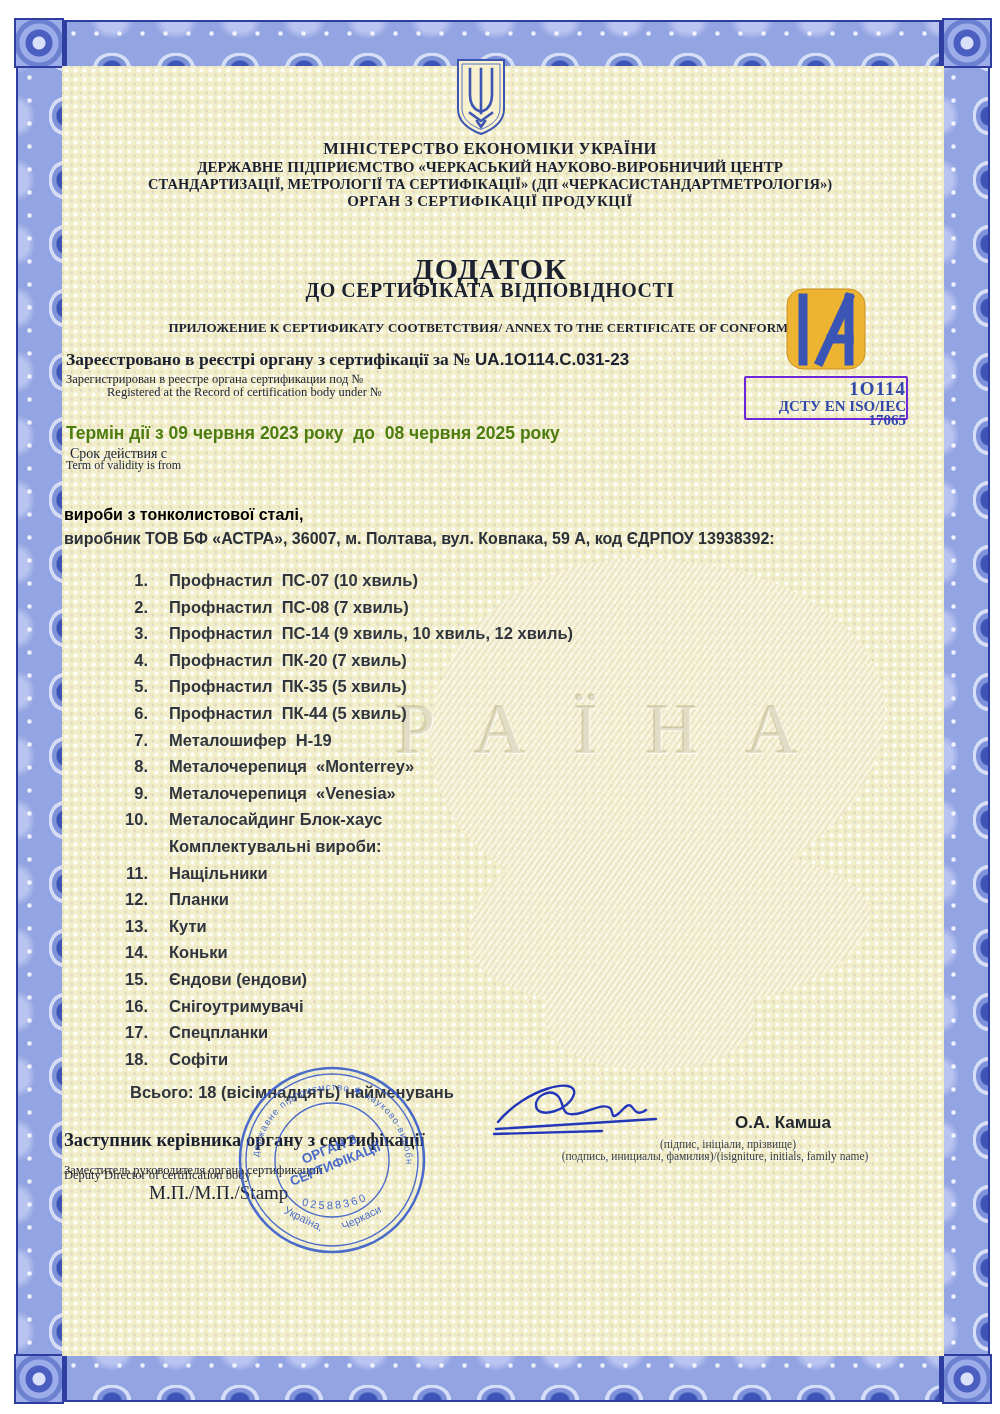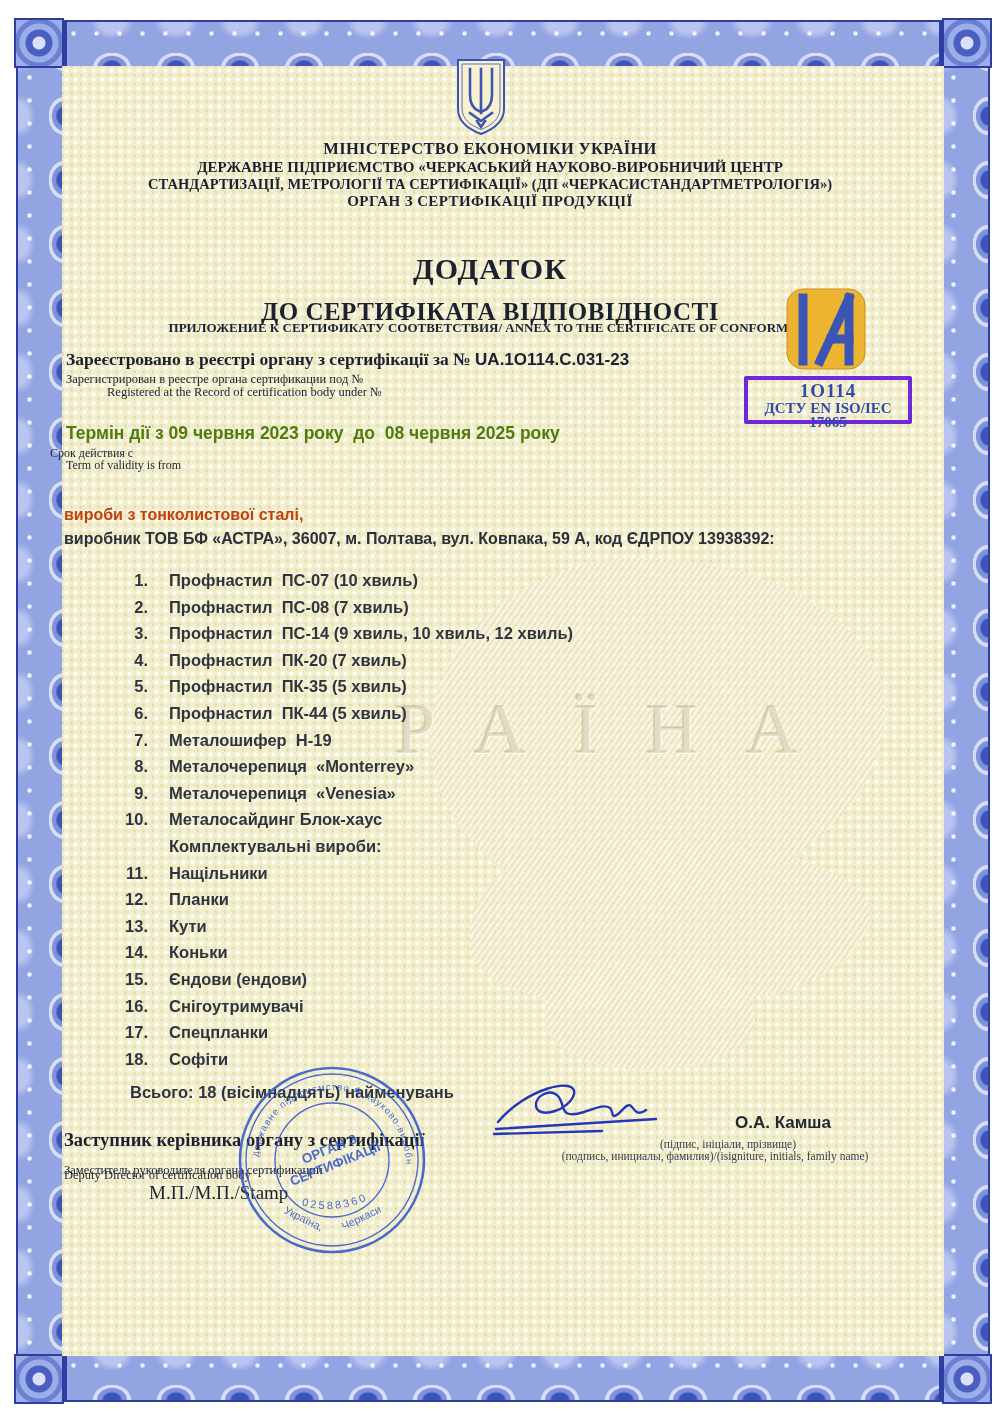--- a/index.html
+++ b/index.html
@@ -56,39 +56,39 @@
   .ctr{left:0;width:980px;text-align:center;}
   .serifB{font-family:"Liberation Serif",serif;font-weight:bold;}
   .sansB{font-family:"Liberation Sans",sans-serif;font-weight:bold;}
 
   .hdr1{top:139px;font-size:16.5px;letter-spacing:.3px;}
   .hdr2{top:159px;font-size:15px;}
   .hdr3{top:176px;font-size:14.5px;}
   .hdr4{top:193px;font-size:15px;letter-spacing:.4px;text-align:center;}
 
   .title1{top:252px;font-size:30px;letter-spacing:1px;}
-  .title2{top:298px;font-size:25px;letter-spacing:.5px;}
+  .title2{top:279px;font-size:20px;letter-spacing:.5px;}
   .title3{top:320px;font-size:13px;}
 
   .reg-main{left:66px;top:349px;font-size:17.5px;}
   .reg-num{font-family:"Liberation Sans",sans-serif;font-weight:bold;font-size:17px;}
   .reg-ru{left:66px;top:372px;font-size:12.5px;}
   .reg-en{left:66px;top:385px;font-size:12.5px;margin-left:41px;}
 
   .acc-logo{left:786px;top:288px;}
-  .acc-box{left:744px;top:376px;width:160px;height:40px;border:4px solid #6d28d9;border-radius:2px;
-    text-align:center;color:#3249ac;}
+  .acc-box{left:744px;top:376px;width:160px;height:40px;border:2px solid #6d28d9;border-radius:2px;
+    text-align:right;color:#3249ac;}
   .acc-code{font-size:19px;font-weight:bold;font-family:"Liberation Serif",serif;line-height:21px;letter-spacing:1px;}
   .acc-std{font-size:15px;font-weight:bold;font-family:Liberation Serif, serif;line-height:14px;}
 
   .val-main{left:66px;top:423px;font-size:17.5px;color:#4d7c0f;white-space:pre-wrap;}
-  .val-ru{left:50px;top:446px;font-size:12px;text-align:center;}
+  .val-ru{left:70px;top:446px;font-size:14px;text-align:center;}
   .val-en{left:66px;top:458px;font-size:12px;}
 
-  .intro1{left:64px;top:506px;font-size:16px;color:#c2410c;}
+  .intro1{left:64px;top:506px;font-size:16px;color:#000000;}
   .intro2{left:64px;top:530px;font-size:16px;color:#2b3038;}
 
   .prod-list{left:96px;top:571px;width:760px;}
   .prow{display:flex;height:26.6px;align-items:flex-start;font-family:"Liberation Sans",sans-serif;
     font-weight:bold;font-size:16.5px;color:#30353d;}
   .pnum{width:52px;text-align:right;margin-right:21px;}
   .ptext{white-space:pre-wrap;}
   .total{left:130px;top:1083px;font-size:16.5px;color:#30353d;}
 
   .sig-title{left:64px;top:1130px;font-size:18.5px;}

